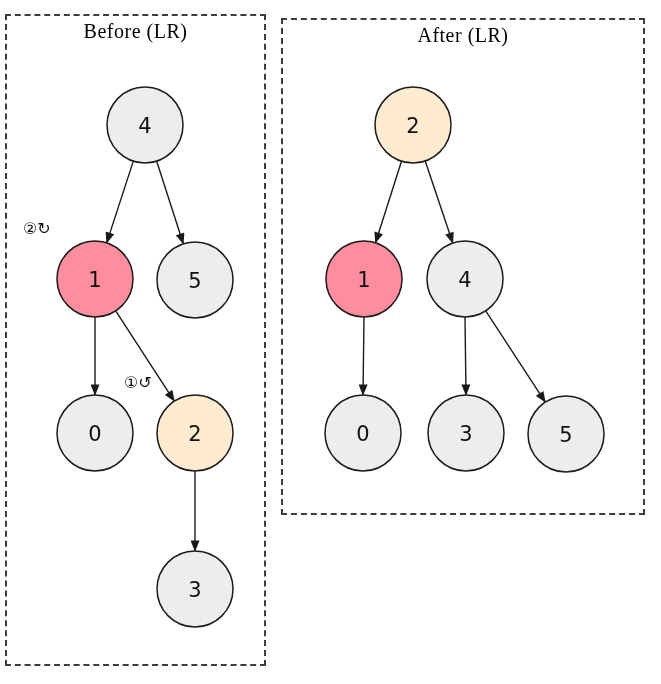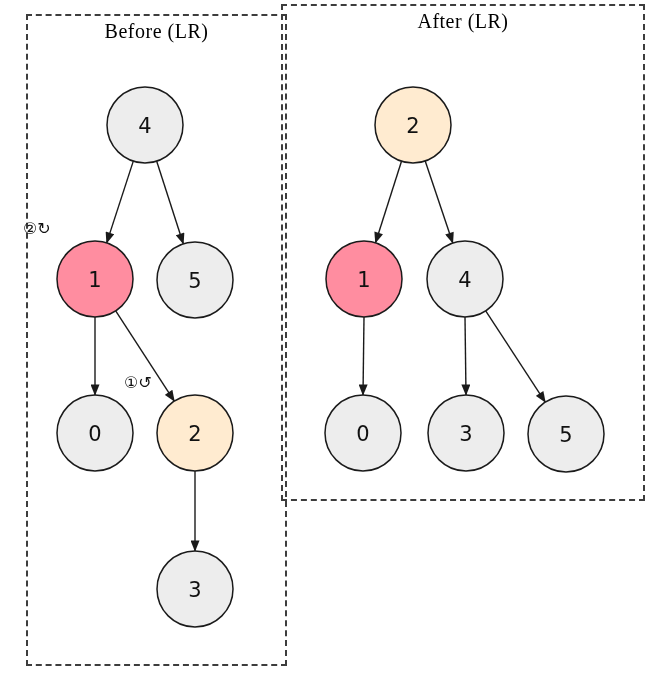--- a/index.html
+++ b/index.html
@@ -14,22 +14,22 @@
     background: #ffffff;
     font-family: "DejaVu Sans", sans-serif;
     overflow: hidden;
   }
   .panel {
     position: absolute;
     box-sizing: border-box;
     border: 2px dashed #3d3d3d;
     background: transparent;
   }
-  #panel-before { left: 26px; top: 14px; width: 261px; height: 652px; }
-  #panel-after  { left: 281px; top: 4px; width: 364px; height: 497px; }
+  #panel-before { left: 5px; top: 14px; width: 261px; height: 652px; }
+  #panel-after  { left: 281px; top: 18px; width: 364px; height: 497px; }
   .panel-title {
     position: absolute;
     top: 4px;
     left: 0;
     width: 100%;
     text-align: center;
     font-family: "Liberation Serif", "DejaVu Serif", serif;
     font-size: 20px;
     color: #000000;
     letter-spacing: 0.5px;

